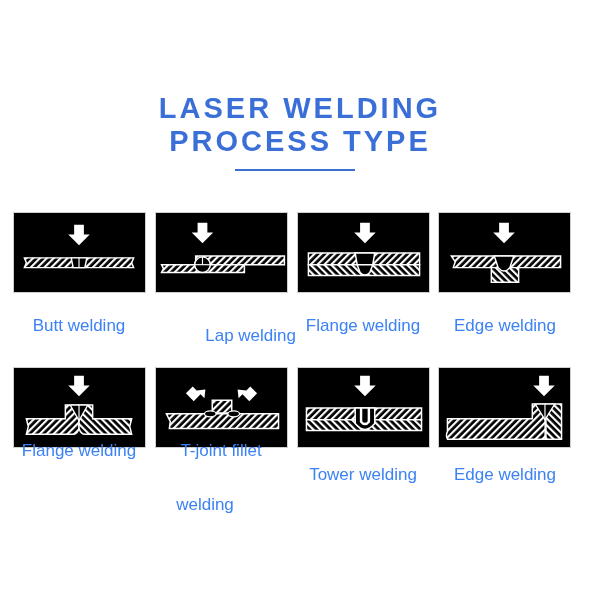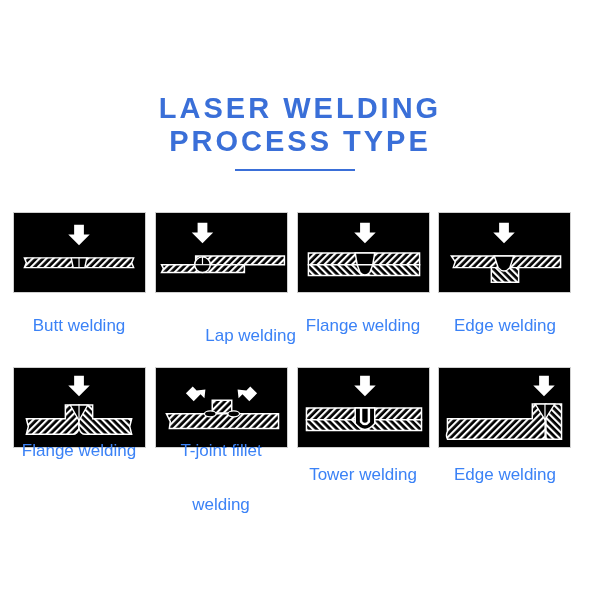--- a/index.html
+++ b/index.html
@@ -106,15 +106,15 @@
     <path d="M102 8h10v10h6l-11 11-11-11h6z" fill="#fff"></path>
     <path d="M8 52h87v-15h14v36H8q-2-4 0-8z" fill="url(#hatch)" stroke="#fff" stroke-width="1.5"></path>
     <path d="M109 37h16v36h-16z" fill="url(#hatch2)" stroke="#fff" stroke-width="1.5"></path>
     <path d="M98 37h20l-10 16z" fill="#000" stroke="#fff" stroke-width="1.3"></path>
     <line x1="108" y1="37" x2="108" y2="73" stroke="#fff" stroke-width="1.2"></line>
   </svg>
 </div>
 
 <div class="label" style="left:4px;top:436px;">Flange welding</div>
 <div class="label" style="left:146px;top:436px;">T-joint fillet</div>
-<div class="label" style="left:146px;top:490px;">welding</div>
+<div class="label" style="left:130px;top:490px;">welding</div>
 <div class="label" style="left:288px;top:460px;">Tower welding</div>
 <div class="label" style="left:430px;top:460px;">Edge welding</div>
 
 </body></html>

